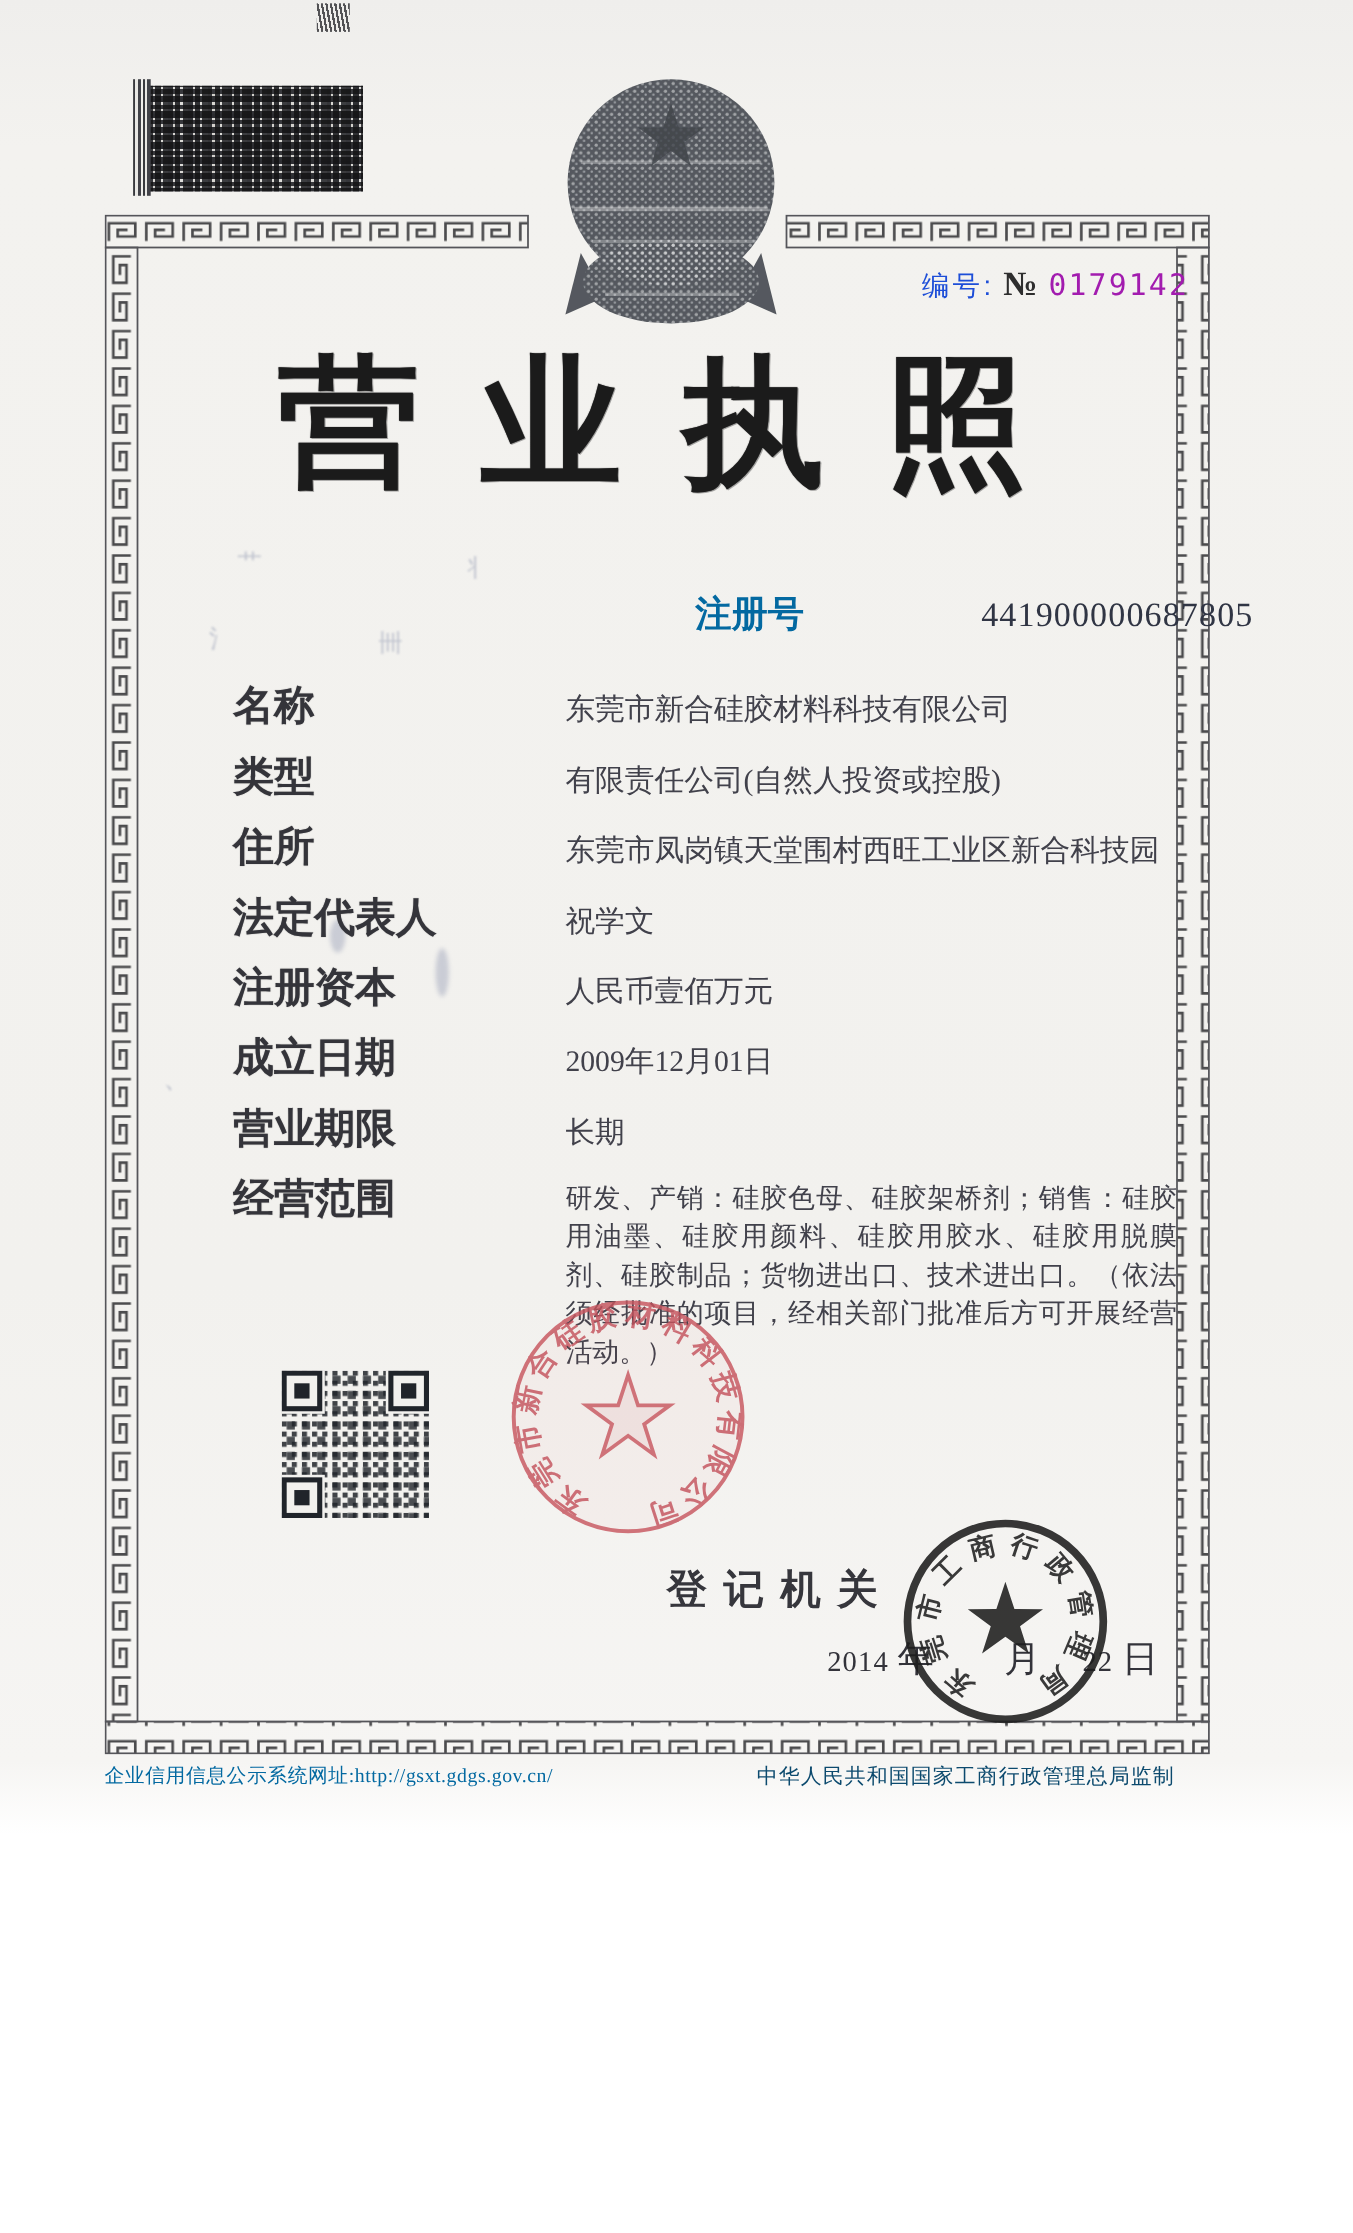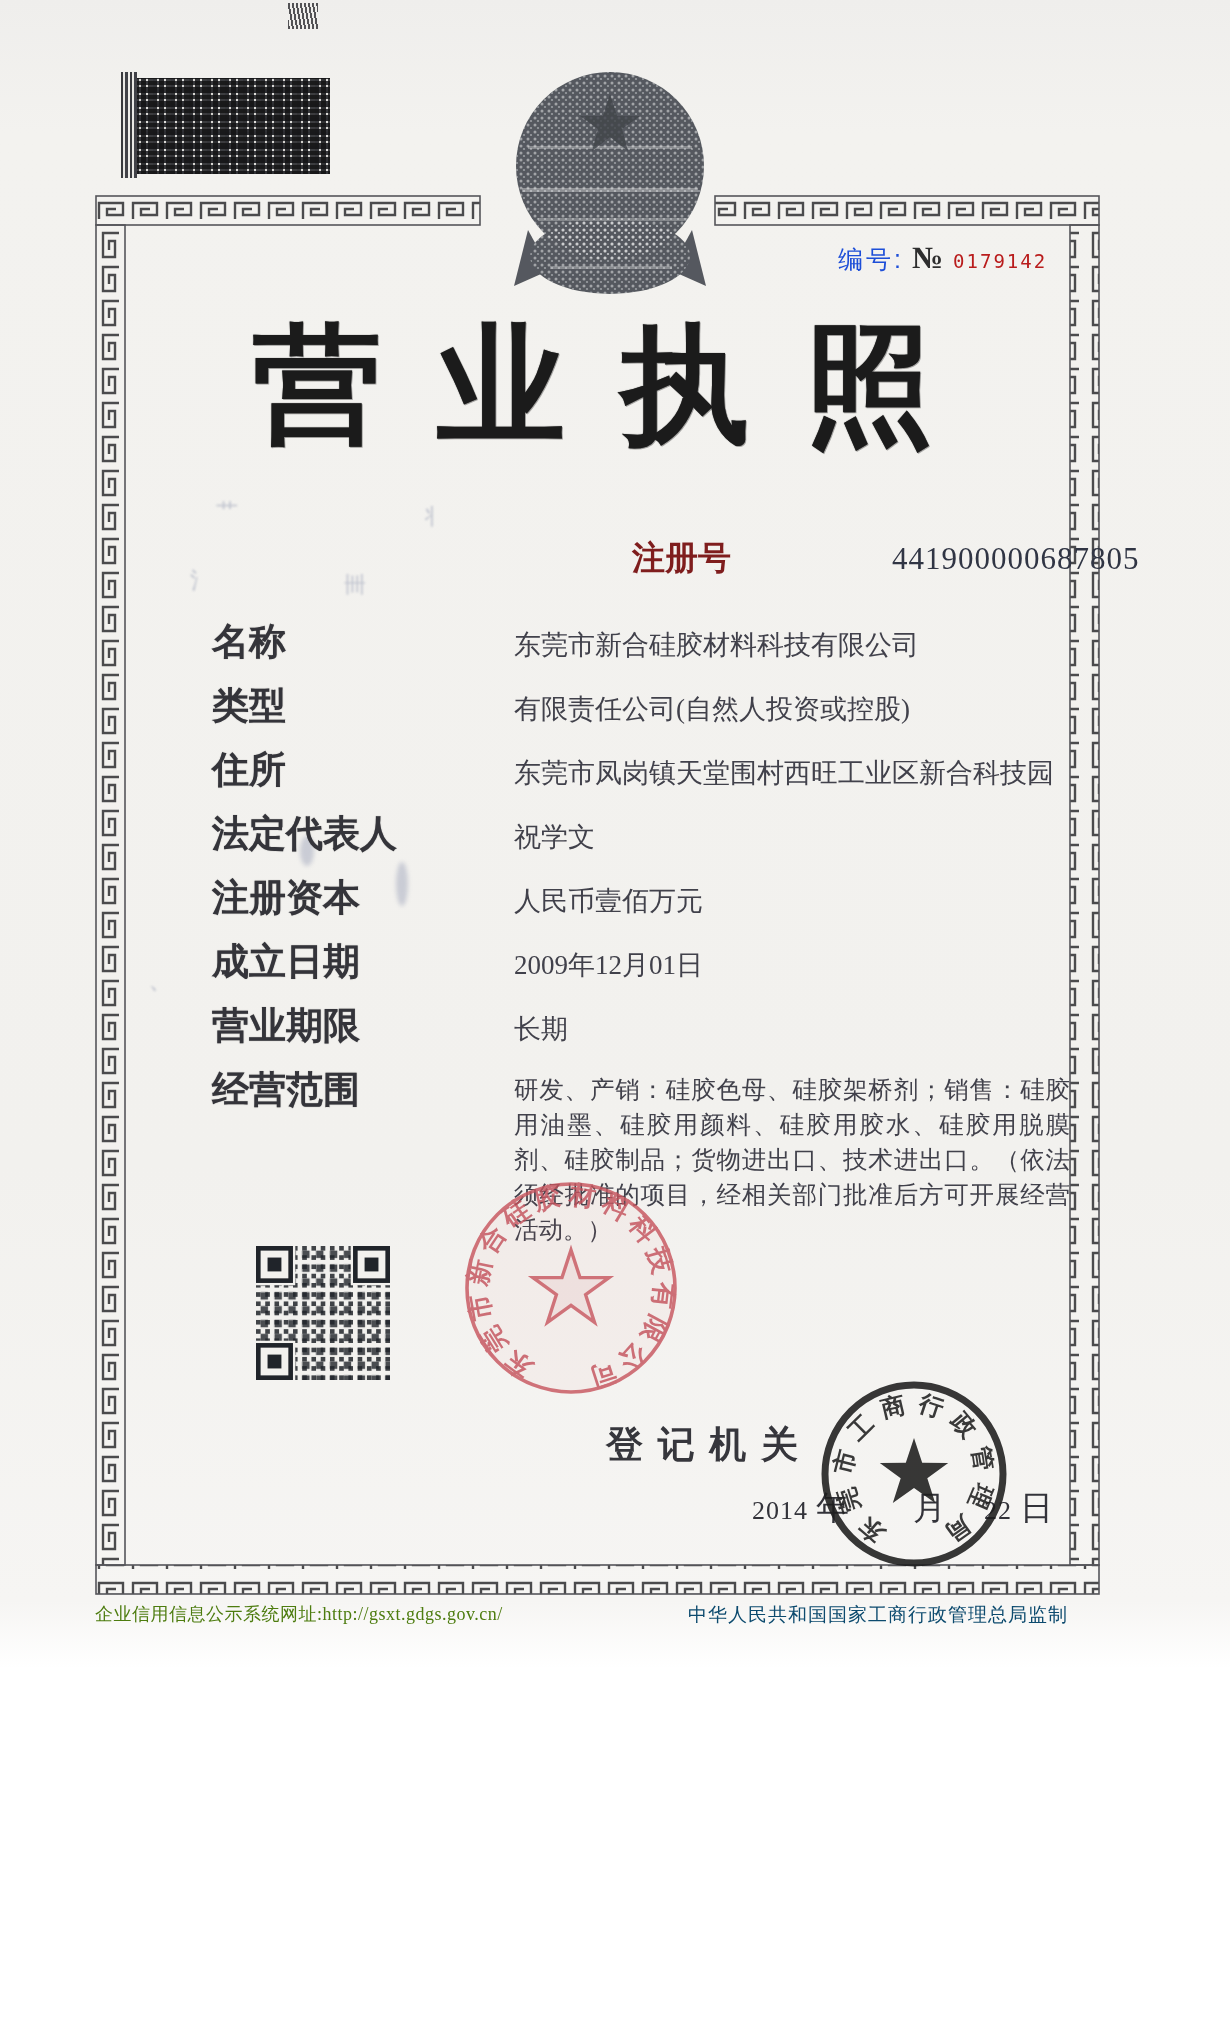--- a/index.html
+++ b/index.html
@@ -16,26 +16,26 @@
   .matrix-code::before{content:"";position:absolute;left:-14px;top:-6px;width:16px;height:106px;
     background:repeating-linear-gradient(90deg,#2a2b30 0 2px,#e9e8e5 2px 4px,#33343a 4px 7px,#f0efec 7px 9px);}
   
   .emblem{position:absolute;left:498px;top:60px;z-index:3;}
   
   .frame{position:absolute;left:95px;top:195px;z-index:1;}
   
   .serial{position:absolute;left:838px;top:240px;z-index:4;color:#2e2e2e;white-space:nowrap;}
   .serial .lab{font-size:25px;letter-spacing:3px;font-family:"Liberation Sans",sans-serif;color:#1d4ed8;}
   .serial .no{font-size:31px;font-weight:bold;margin:0 10px 0 8px;}
-  .serial .num{font-size:19px;font-family:"DejaVu Sans Mono",monospace;letter-spacing:2px;color:#b91c1c;}
+  .serial .num{font-size:27px;font-family:"DejaVu Sans Mono",monospace;letter-spacing:2px;color:#a21caf;}
   .doc-title{position:absolute;left:253px;top:310px;width:680px;z-index:4;
     font-family:"Liberation Sans",sans-serif;font-weight:900;font-size:128px;line-height:150px;
     color:#1b1b1b;text-shadow:0 0 1px #333,1px 1px 0 rgba(40,40,40,.35);}
   .regno{position:absolute;left:632px;top:536px;z-index:4;display:flex;align-items:baseline;}
-  .regno .lab{display:inline-block;width:228px;font-size:33px;font-weight:700;color:#7f1d1d;
+  .regno .lab{display:inline-block;width:228px;font-size:33px;font-weight:700;color:#0369a1;
     font-family:"Liberation Sans",sans-serif;}
   .regno .num{margin-left:32px;font-size:31px;letter-spacing:1px;color:#303544;}
   .rows{position:absolute;left:200px;top:620px;width:870px;z-index:4;}
   .row{display:flex;align-items:flex-start;min-height:64px;}
   .row .lab{display:inline-block;width:282px;flex:0 0 282px;font-size:37px;font-weight:700;
     color:#34343a;font-family:"Liberation Sans",sans-serif;line-height:44px;text-shadow:0 0 1px rgba(40,40,40,.5);margin-left:12px;}
   .row .val{margin-left:20px;font-size:27px;color:#41414b;line-height:36px;padding-top:7px;
     font-family:"Liberation Serif",serif;}
   .row.scope .val{font-size:24.5px;line-height:35px;width:568px;padding-top:4px;text-align:justify;}
   .jl{display:flex;justify-content:space-between;}
@@ -45,21 +45,21 @@
   .company-seal{position:absolute;left:455px;top:1172px;z-index:5;}
   .registrar-seal{position:absolute;left:808px;top:1368px;z-index:6;}
   .registrar-line{position:absolute;left:606px;top:1420px;width:192px;z-index:4;
     font-size:37px;font-weight:600;color:#36363c;font-family:"Liberation Sans",sans-serif;}
   .date-line{position:absolute;left:752px;top:1486px;z-index:4;color:#33333a;white-space:nowrap;display:flex;align-items:baseline;}
   .date-line .num{font-size:26px;letter-spacing:1px;}
   .date-line .unit{font-size:33px;font-family:"Liberation Sans",sans-serif;margin-left:8px;}
   .date-line .gap1{display:inline-block;width:56px;}
   .date-line .gap2{display:inline-block;width:38px;}
   
-  .footer-left{position:absolute;left:95px;top:1602px;font-size:18px;color:#4d7c0f;z-index:4;letter-spacing:.5px;}
+  .footer-left{position:absolute;left:95px;top:1602px;font-size:18px;color:#0369a1;z-index:4;letter-spacing:.5px;}
   .footer-right{position:absolute;left:688px;top:1602px;font-size:19px;color:#0c4a6e;z-index:4;letter-spacing:1px;}
   
   .ghost{position:absolute;z-index:2;color:rgba(110,120,155,.38);filter:blur(1.2px);font-size:22px;}
   .smudge{position:absolute;z-index:2;background:rgba(110,120,155,.30);filter:blur(2px);border-radius:50%;}
   .scribble{position:absolute;left:288px;top:3px;width:30px;height:26px;z-index:2;filter:blur(.4px);
     background:repeating-linear-gradient(80deg,#2c2c30 0 2px,transparent 2px 4px);opacity:.8;}
 </style>
 </head>
 <body>
 

